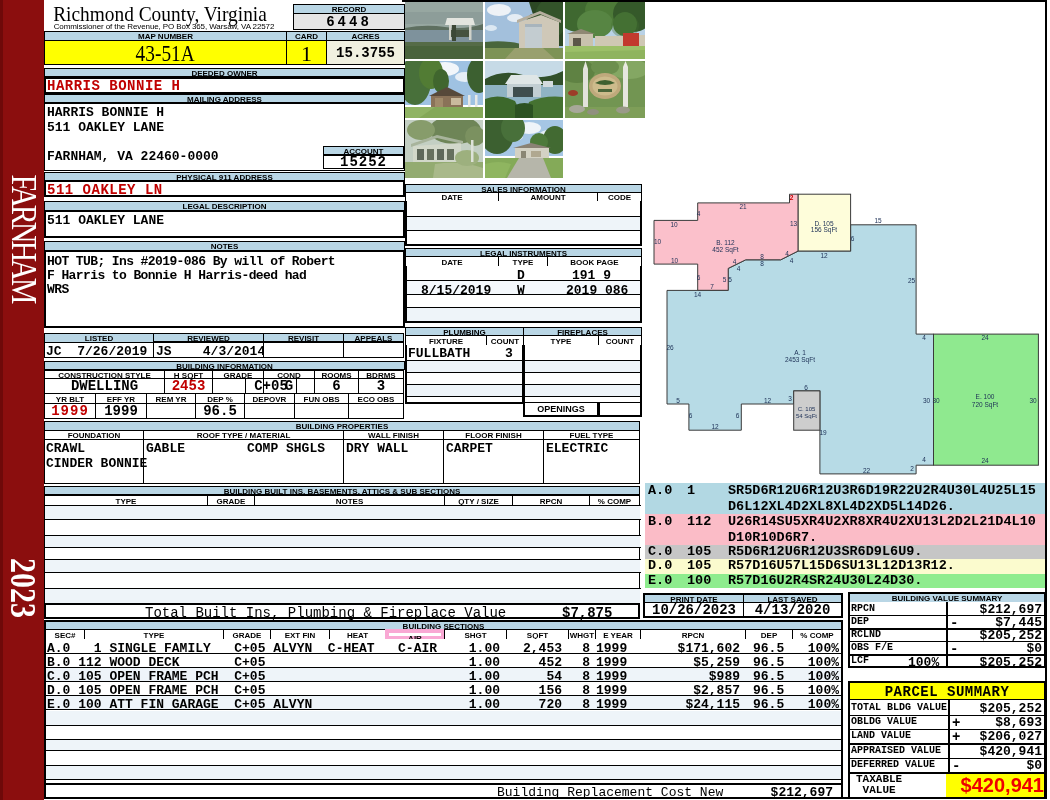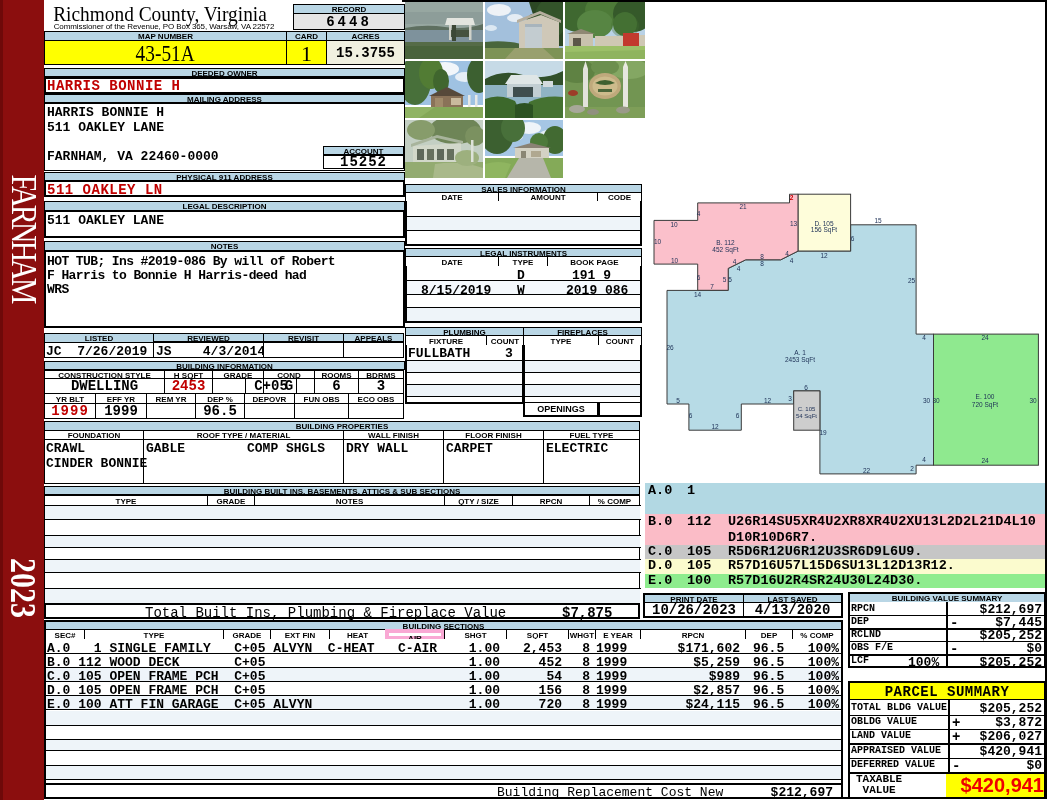--- a/index.html
+++ b/index.html
@@ -296,21 +296,22 @@
 <div class="line" style="left:524px;top:396px;width:117px;height:1px;"></div>
 
 <div class="mono" style="left:408px;top:346px;">FULLBATH</div>
 
 <div class="mono" style="left:505px;top:346px;">3</div>
 
 <div class="abs" style="left:523px;top:403px;width:76px;height:14px;border:2px solid #000;border-top:none;box-sizing:border-box;background:#fff;font:bold 9px 'Liberation Sans',sans-serif;text-align:center;line-height:12px;">OPENINGS</div>
 
 <div class="abs" style="left:598px;top:403px;width:44px;height:14px;border:2px solid #000;border-top:none;box-sizing:border-box;background:#fff;"></div>
 
-<div class="abs" style="left:645px;top:483px;width:401px;height:31px;background:#b2d8e3;font:bold 13.5px 'Liberation Mono',monospace;line-height:15.5px;white-space:pre;"><span style="position:absolute;left:3px;">A.0</span><span style="position:absolute;left:42px;">1</span></div>
+<div class="abs" style="left:645px;top:483px;width:401px;height:31px;background:#b2d8e3;font:bold 13.5px 'Liberation Mono',monospace;line-height:15.5px;white-space:pre;"><span style="position:absolute;left:3px;">A.0</span><span style="position:absolute;left:42px;">1</span><span style="position:absolute;left:83px;">SR5D6R12U6R12U3R6D19R22U2R4U30L4U25L15
+D6L12XL4D2XL8XL4D2XD5L14D26.</span></div>
 
 <div class="abs" style="left:645px;top:514px;width:401px;height:31px;background:#fbbcc7;font:bold 13.5px 'Liberation Mono',monospace;line-height:15.5px;white-space:pre;"><span style="position:absolute;left:3px;">B.0</span><span style="position:absolute;left:42px;">112</span><span style="position:absolute;left:83px;">U26R14SU5XR4U2XR8XR4U2XU13L2D2L21D4L10
 D10R10D6R7.</span></div>
 
 <div class="abs" style="left:645px;top:545px;width:401px;height:14px;background:#c6c6c6;font:bold 13.5px 'Liberation Mono',monospace;line-height:14px;white-space:pre;"><span style="position:absolute;left:3px;">C.0</span><span style="position:absolute;left:42px;">105</span><span style="position:absolute;left:83px;">R5D6R12U6R12U3SR6D9L6U9.</span></div>
 
 <div class="abs" style="left:645px;top:559px;width:401px;height:14.5px;background:#fbfbce;font:bold 13.5px 'Liberation Mono',monospace;line-height:14.5px;white-space:pre;"><span style="position:absolute;left:3px;">D.0</span><span style="position:absolute;left:42px;">105</span><span style="position:absolute;left:83px;">R57D16U57L15D6SU13L12D13R12.</span></div>
 
 <div class="abs" style="left:645px;top:573.5px;width:401px;height:14.5px;background:#8eec8e;font:bold 13.5px 'Liberation Mono',monospace;line-height:14.5px;white-space:pre;"><span style="position:absolute;left:3px;">E.0</span><span style="position:absolute;left:42px;">100</span><span style="position:absolute;left:83px;">R57D16U2R4SR24U30L24D30.</span></div>
 
@@ -356,21 +357,21 @@
 
 <div class="abs" style="left:848px;top:700px;width:198px;height:15px;border-left:2px solid #000;border-right:2px solid #000;box-sizing:border-box;background:#fff;"></div>
 <div class="mono" style="left:851px;top:702px;font-size:10px;">TOTAL BLDG VALUE</div>
 <div class="abs" style="left:948px;top:700px;width:2px;height:15px;background:#000;"></div>
 <div class="mono" style="left:960px;top:701px;font-size:13px;width:82px;text-align:right;">$205,252</div>
 
 <div class="abs" style="left:848px;top:715px;width:198px;height:14px;border-left:2px solid #000;border-right:2px solid #000;border-top:1px solid #000;box-sizing:border-box;background:#fff;"></div>
 <div class="mono" style="left:851px;top:716px;font-size:10px;">OBLDG VALUE</div>
 <div class="abs" style="left:948px;top:715px;width:2px;height:14px;background:#000;"></div>
 <div class="mono" style="left:952px;top:715px;font-size:14px;">+</div>
-<div class="mono" style="left:960px;top:715px;font-size:13px;width:82px;text-align:right;">$3,872</div>
+<div class="mono" style="left:960px;top:715px;font-size:13px;width:82px;text-align:right;">$8,693</div>
 
 <div class="abs" style="left:848px;top:729px;width:198px;height:14px;border-left:2px solid #000;border-right:2px solid #000;border-top:1px solid #000;box-sizing:border-box;background:#fff;"></div>
 <div class="mono" style="left:851px;top:730px;font-size:10px;">LAND VALUE</div>
 <div class="abs" style="left:948px;top:729px;width:2px;height:14px;background:#000;"></div>
 <div class="mono" style="left:952px;top:729px;font-size:14px;">+</div>
 <div class="mono" style="left:960px;top:729px;font-size:13px;width:82px;text-align:right;">$206,027</div>
 
 <div class="abs" style="left:848px;top:743px;width:198px;height:15px;border-left:2px solid #000;border-right:2px solid #000;border-top:2px solid #000;box-sizing:border-box;background:#fff;"></div>
 <div class="mono" style="left:851px;top:745px;font-size:10px;">APPRAISED VALUE</div>
 <div class="abs" style="left:948px;top:743px;width:2px;height:15px;background:#000;"></div>

